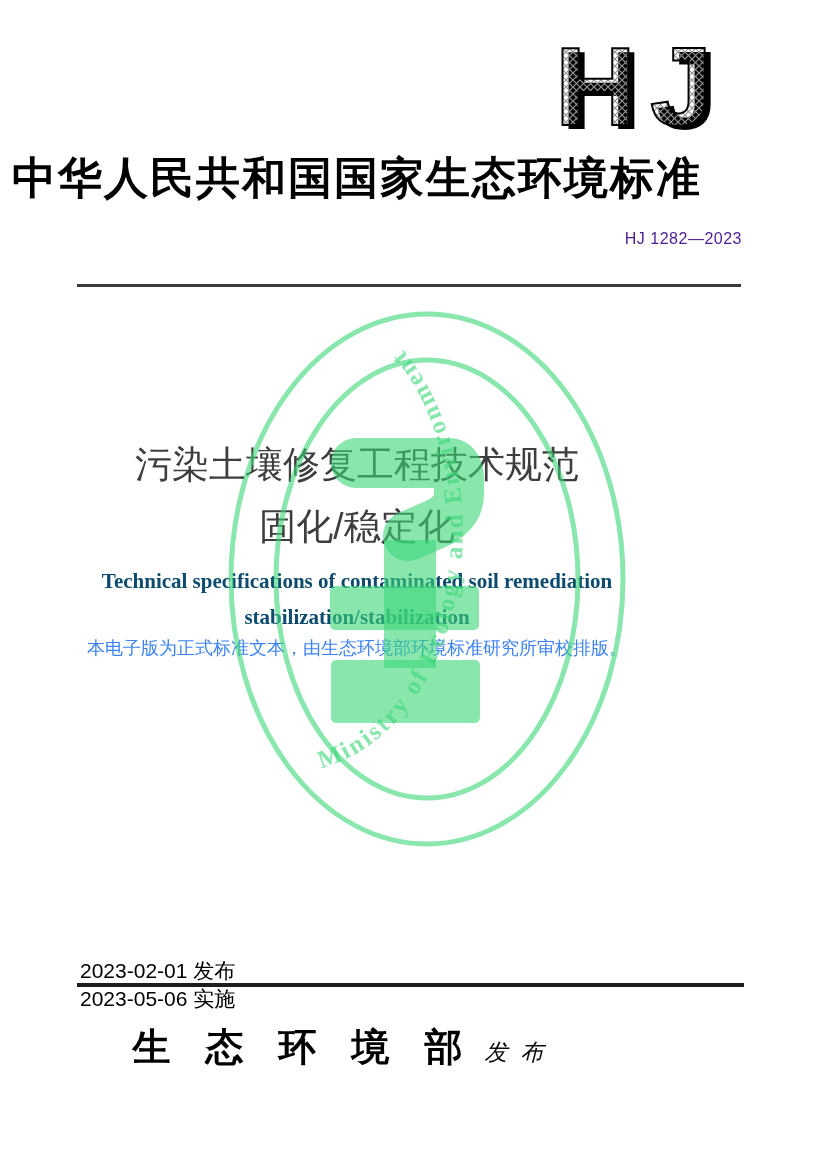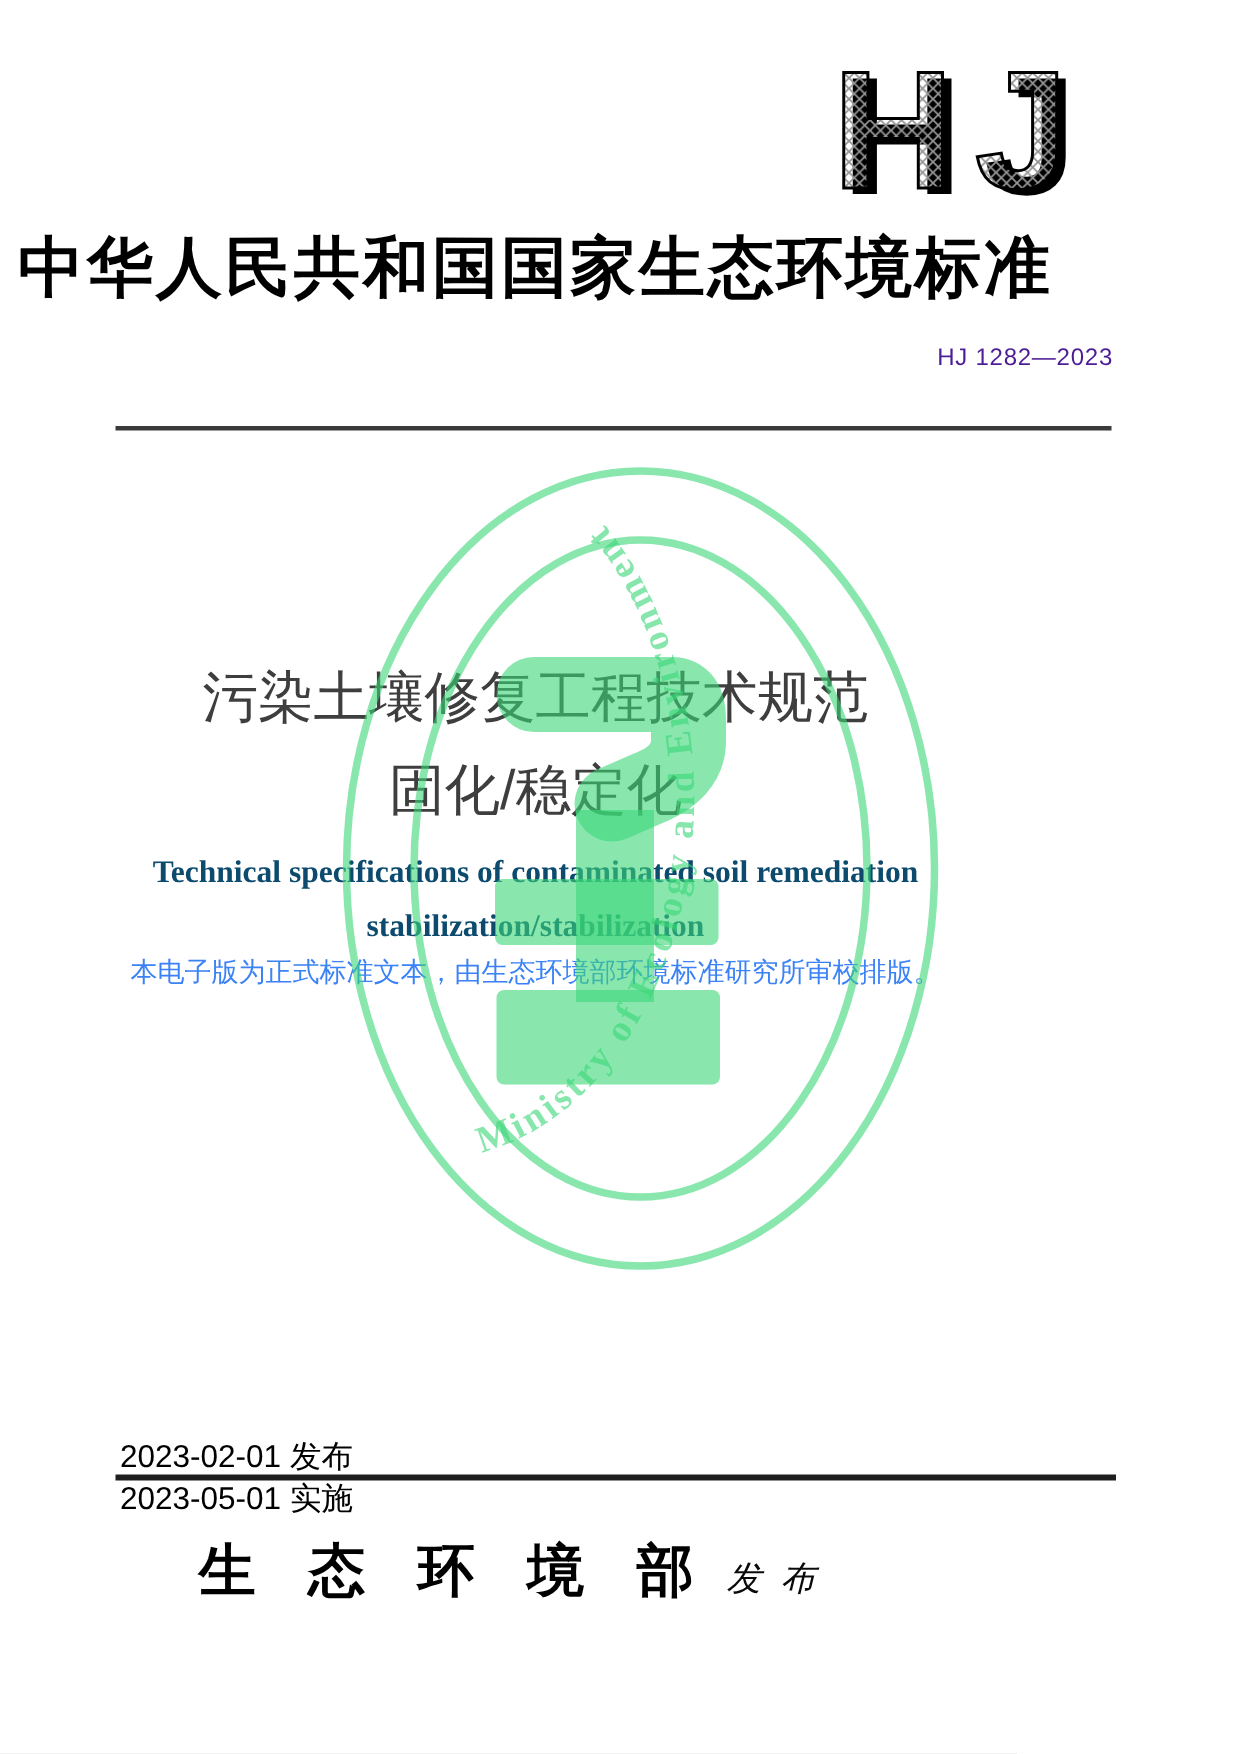--- a/index.html
+++ b/index.html
@@ -125,21 +125,21 @@
   <div class="abs centered cn-title l1">污染土壤修复工程技术规范</div>
   <div class="abs centered cn-title l2">固化/稳定化</div>
 
   <div class="abs centered en-title l1">Technical specifications of contaminated soil remediation</div>
   <div class="abs centered en-title l2">stabilization/stabilization</div>
 
   <div class="abs centered note-line">本电子版为正式标准文本，由生态环境部环境标准研究所审校排版。</div>
 
   <div class="abs date-row">
     <span>2023-02-01 发布</span>
-    <span>2023-05-01 实施</span>
+    <span>2023-05-06 实施</span>
   </div>
 
   <div class="abs rule-bottom"></div>
 
   <div class="abs pub-row">
     <span class="pub-name">生态环境部</span>
     <span class="pub-label">发布</span>
   </div>
 
   <svg class="abs watermark" viewBox="0 0 826 1169">

